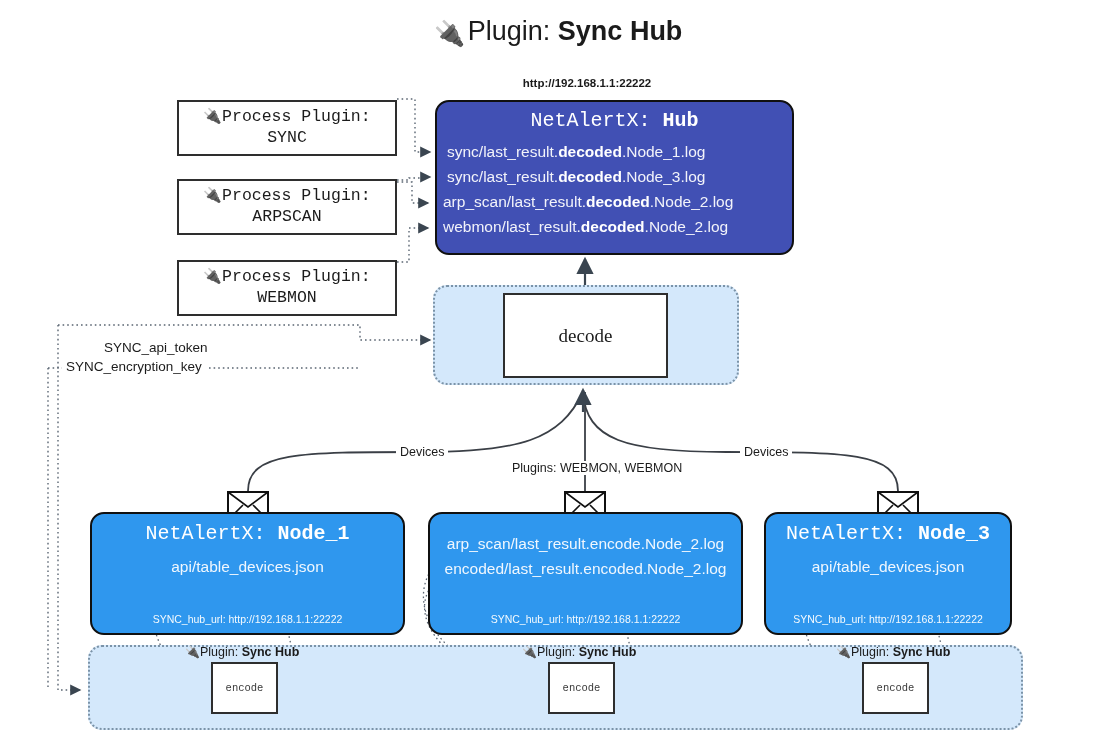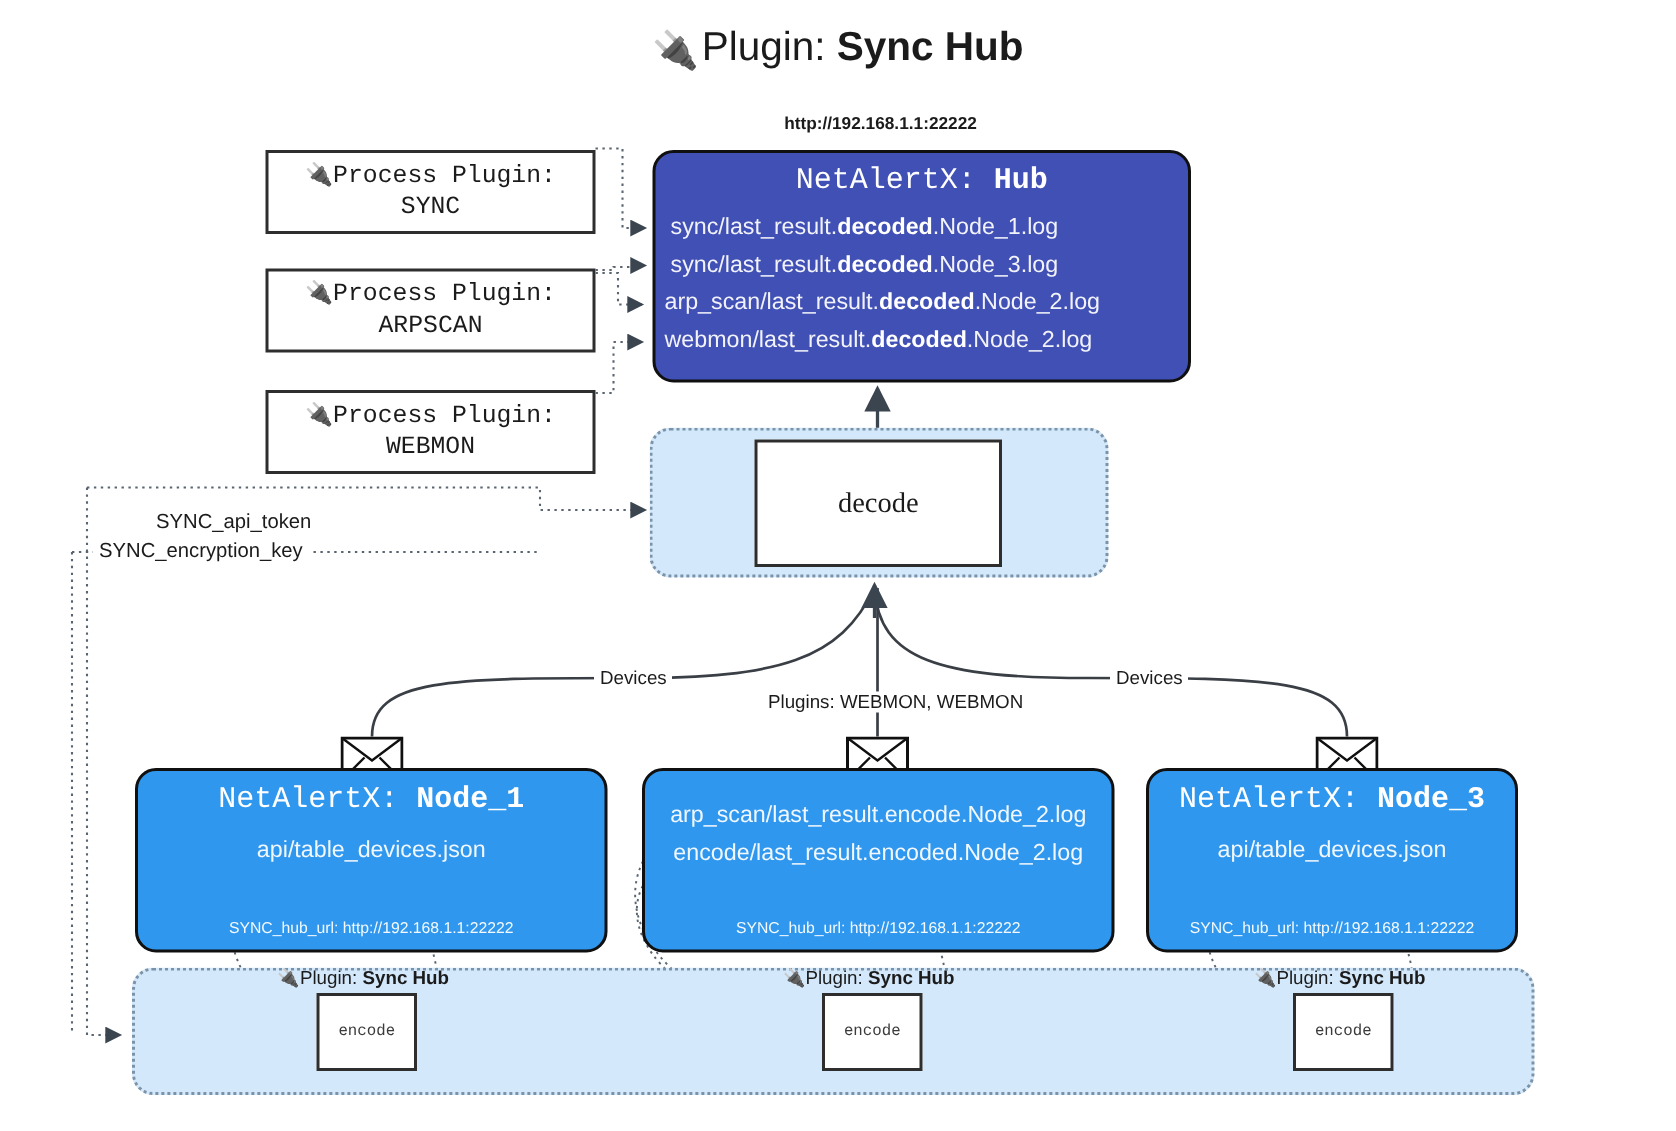--- a/index.html
+++ b/index.html
@@ -362,21 +362,21 @@
     </div>
     <div class="node-lines">
       <div class="node-line">api/table_devices.json</div>
     </div>
     <div class="node-foot">SYNC_hub_url: http://192.168.1.1:22222</div>
   </div>
 
   <div class="node-box" style="left:428px; width:315px;">
     <div class="node-lines">
       <div class="node-line">arp_scan/last_result.encode.Node_2.log</div>
-      <div class="node-line">encode/last_result.encoded.Node_2.log</div>
+      <div class="node-line">encoded/last_result.encoded.Node_2.log</div>
     </div>
     <div class="node-foot">SYNC_hub_url: http://192.168.1.1:22222</div>
   </div>
 
   <div class="node-box" style="left:764px; width:248px;">
     <div class="node-title">
       <span>NetAlertX:</span>
       <span class="b">Node_3</span>
     </div>
     <div class="node-lines">

